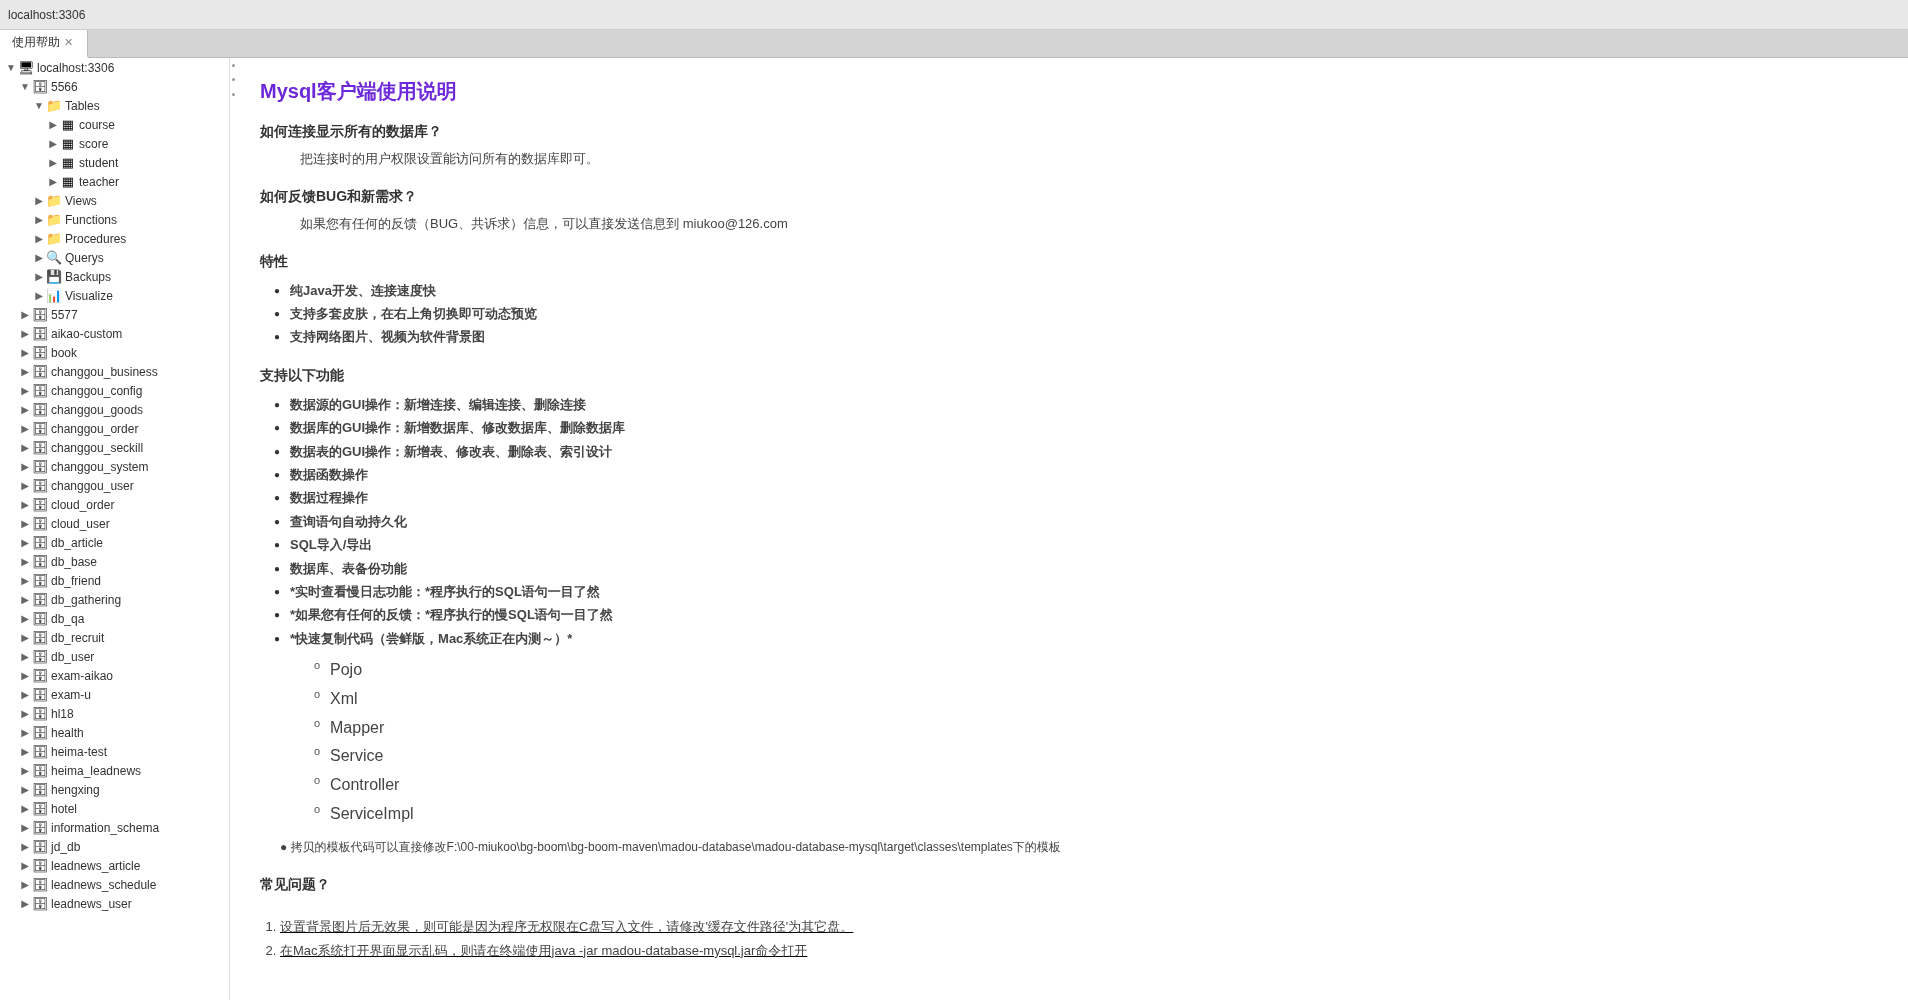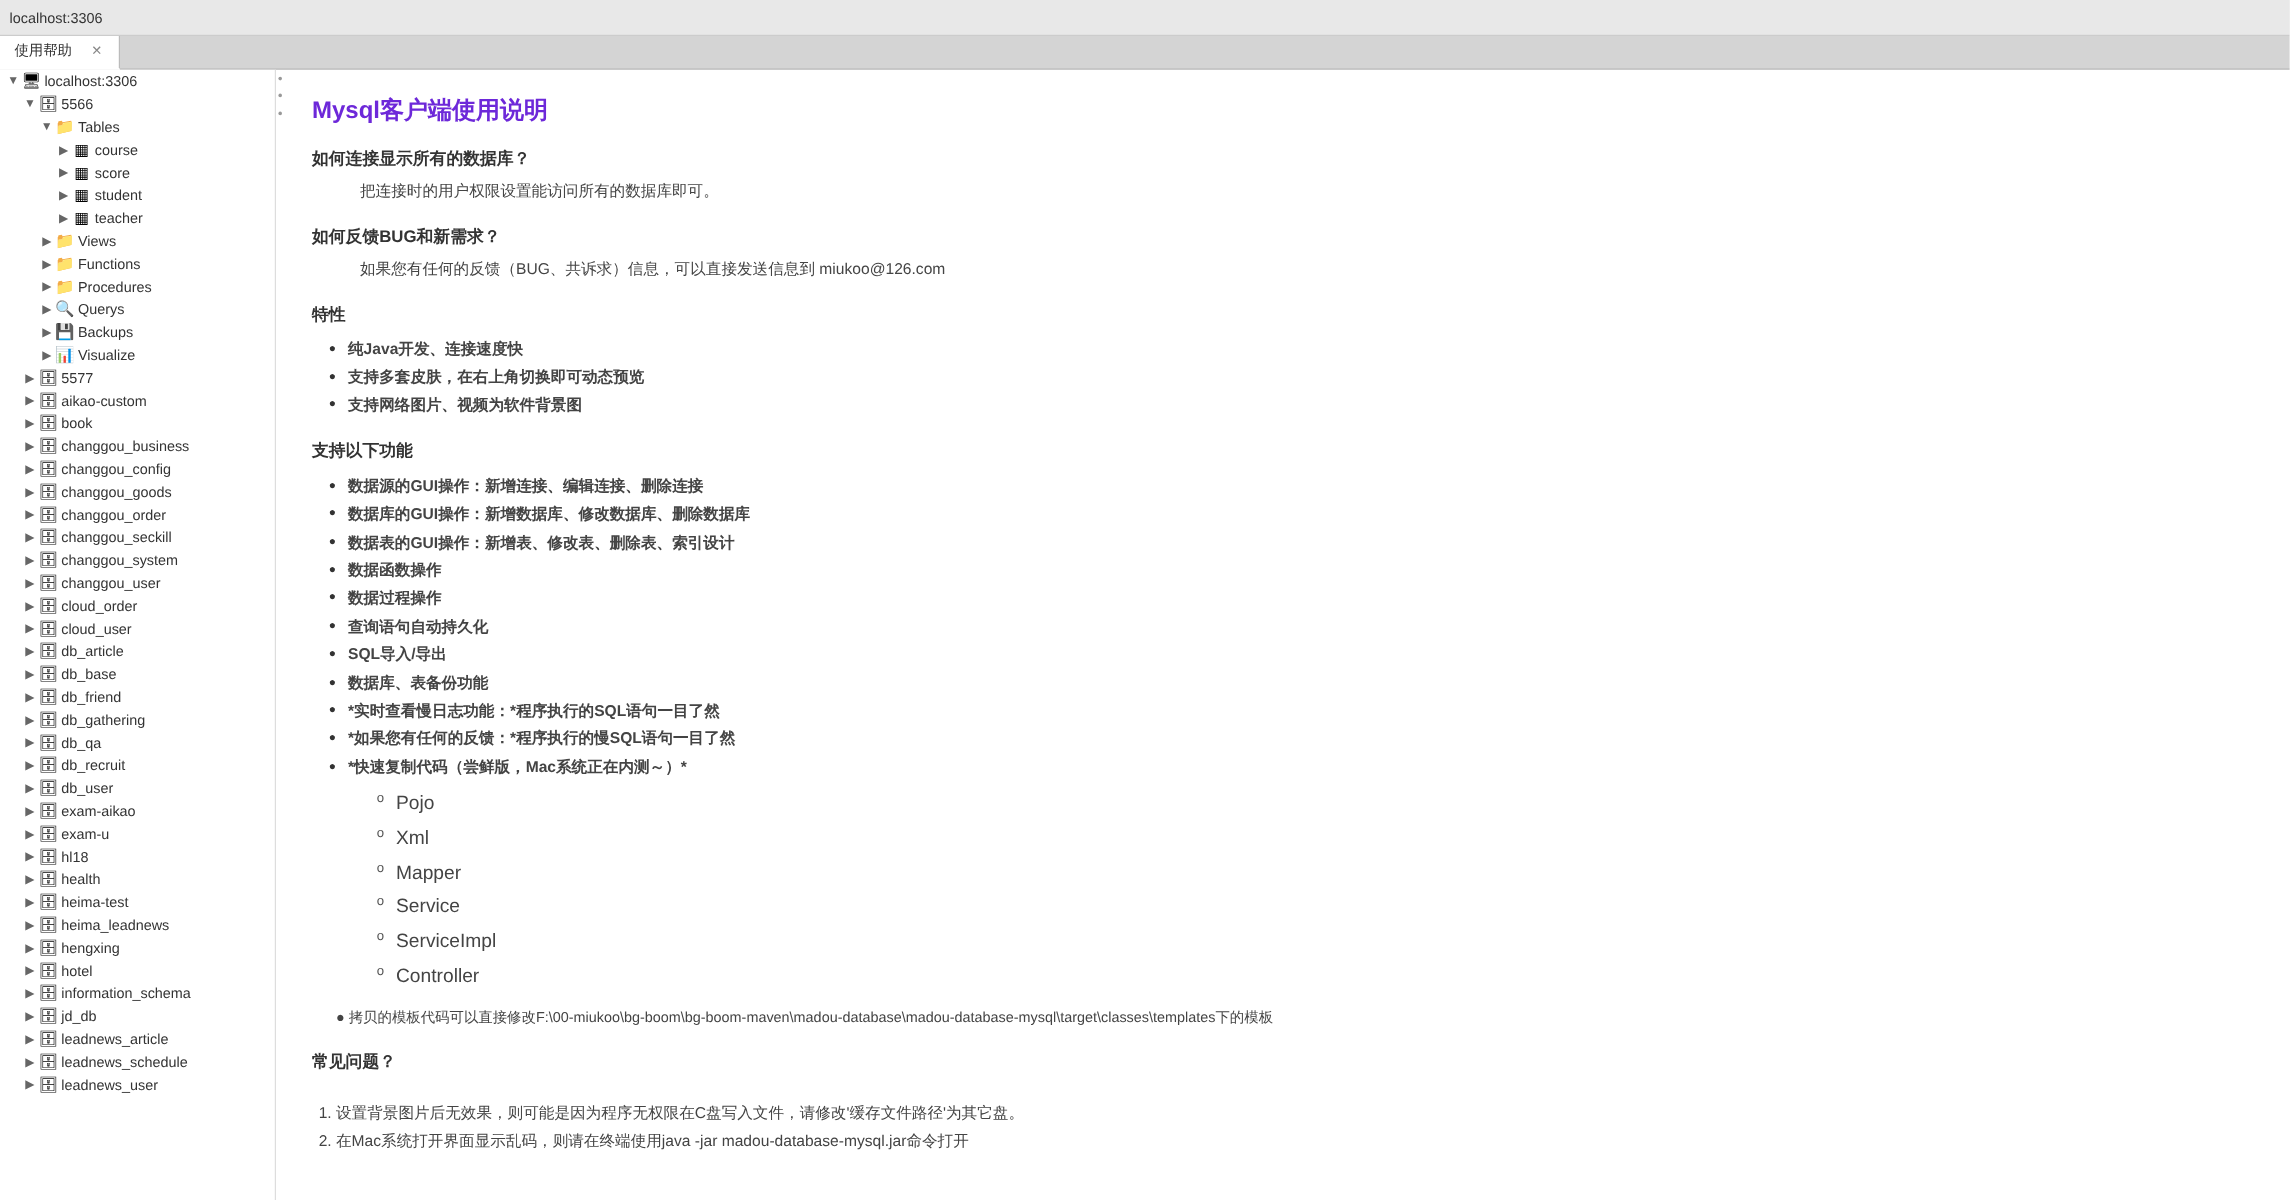--- a/index.html
+++ b/index.html
@@ -3,21 +3,21 @@
   <meta charset="utf-8">
   <style>
     * { box-sizing: border-box; margin: 0; padding: 0; }
     body { font-family: 'Microsoft YaHei', Arial, sans-serif; font-size: 13px; background: #f0f0f0; display: flex; flex-direction: column; height: 100vh; overflow: hidden; }
 
     
     .top-bar { display: flex; align-items: center; background: #e8e8e8; border-bottom: 1px solid #ccc; height: 30px; padding: 0 8px; gap: 4px; }
 
     
     .tab-bar { display: flex; align-items: center; background: #d4d4d4; border-bottom: 1px solid #bbb; height: 28px; }
-    .tab { display: flex; align-items: center; padding: 0 12px; height: 28px; background: #f5f5f5; border-right: 1px solid #bbb; font-size: 12px; color: #333; gap: 14px; cursor: pointer; }
+    .tab { display: flex; align-items: center; padding: 0 12px; height: 28px; background: #f5f5f5; border-right: 1px solid #bbb; font-size: 12px; color: #333; gap: 2px; cursor: pointer; }
     .tab.active { background: #fff; border-bottom: 2px solid #fff; }
     .tab-close { font-size: 11px; color: #888; cursor: pointer; padding: 0 2px; }
 
     
     .main { display: flex; flex: 1; overflow: hidden; }
 
     
     .sidebar { width: 230px; background: #fff; border-right: 1px solid #ddd; overflow-y: auto; flex-shrink: 0; }
     .tree-item { display: flex; align-items: center; padding: 2px 0 2px 4px; cursor: pointer; white-space: nowrap; }
     .tree-item .toggle { width: 14px; text-align: center; font-size: 10px; color: #666; flex-shrink: 0; }
@@ -35,21 +35,21 @@
     .help-section-title { font-size: 14px; font-weight: bold; color: #333; margin-top: 18px; margin-bottom: 8px; }
     .help-indent { padding-left: 40px; margin: 6px 0; color: #444; font-size: 13px; line-height: 1.6; }
     .help-text { color: #444; font-size: 13px; line-height: 1.8; }
     .bullet-list { margin: 6px 0; padding-left: 30px; }
     .bullet-list li { list-style: none; position: relative; color: #444; font-size: 13px; line-height: 1.8; font-weight: bold; }
     .bullet-list li::before { content: '●'; position: absolute; left: -16px; color: #333; font-size: 10px; top: 3px; }
     .bullet-bold { font-weight: bold; }
     .sub-list { padding-left: 30px; margin: 2px 0; }
     .sub-list li { list-style: none; position: relative; color: #444; font-size: 16px; line-height: 1.8; }
     .sub-list li::before { content: 'o'; position: absolute; left: -16px; color: #555; font-size: 11px; }
-    .numbered-list { padding-left: 20px; margin: 21px 0; }
+    .numbered-list { padding-left: 20px; margin: 21px 0; text-decoration: underline; }
     .numbered-list li { color: #444; font-size: 13px; line-height: 1.8; }
     .drag-handle { position: fixed; left: 230px; top: 60px; width: 6px; height: 40px; display: flex; flex-direction: column; justify-content: center; gap: 3px; cursor: col-resize; }
     .drag-dot { width: 3px; height: 3px; background: #999; border-radius: 50%; margin: auto; }
 
     
     ::-webkit-scrollbar { width: 8px; }
     ::-webkit-scrollbar-track { background: #f1f1f1; }
     ::-webkit-scrollbar-thumb { background: #ccc; border-radius: 4px; }
   </style>
 </head>
@@ -343,22 +343,22 @@
       <li>数据库、表备份功能</li>
       <li class="bullet-bold">*实时查看慢日志功能：*程序执行的SQL语句一目了然</li>
       <li class="bullet-bold">*如果您有任何的反馈：*程序执行的慢SQL语句一目了然</li>
       <li class="bullet-bold">*快速复制代码（尝鲜版，Mac系统正在内测～）*</li>
     </ul>
     <ul class="sub-list" style="padding-left:70px;">
       <li>Pojo</li>
       <li>Xml</li>
       <li>Mapper</li>
       <li>Service</li>
+      <li>Controller</li>
       <li>ServiceImpl</li>
-      <li>Controller</li>
     </ul>
     <div class="help-text" style="margin-top:8px; padding-left:20px; font-size:12px;">● 拷贝的模板代码可以直接修改F:\00-miukoo\bg-boom\bg-boom-maven\madou-database\madou-database-mysql\target\classes\templates下的模板</div>
 
     <div class="help-section-title">常见问题？</div>
     <ol class="numbered-list">
       <li>设置背景图片后无效果，则可能是因为程序无权限在C盘写入文件，请修改'缓存文件路径'为其它盘。</li>
       <li>在Mac系统打开界面显示乱码，则请在终端使用java -jar madou-database-mysql.jar命令打开</li>
     </ol>
 
   </div>

